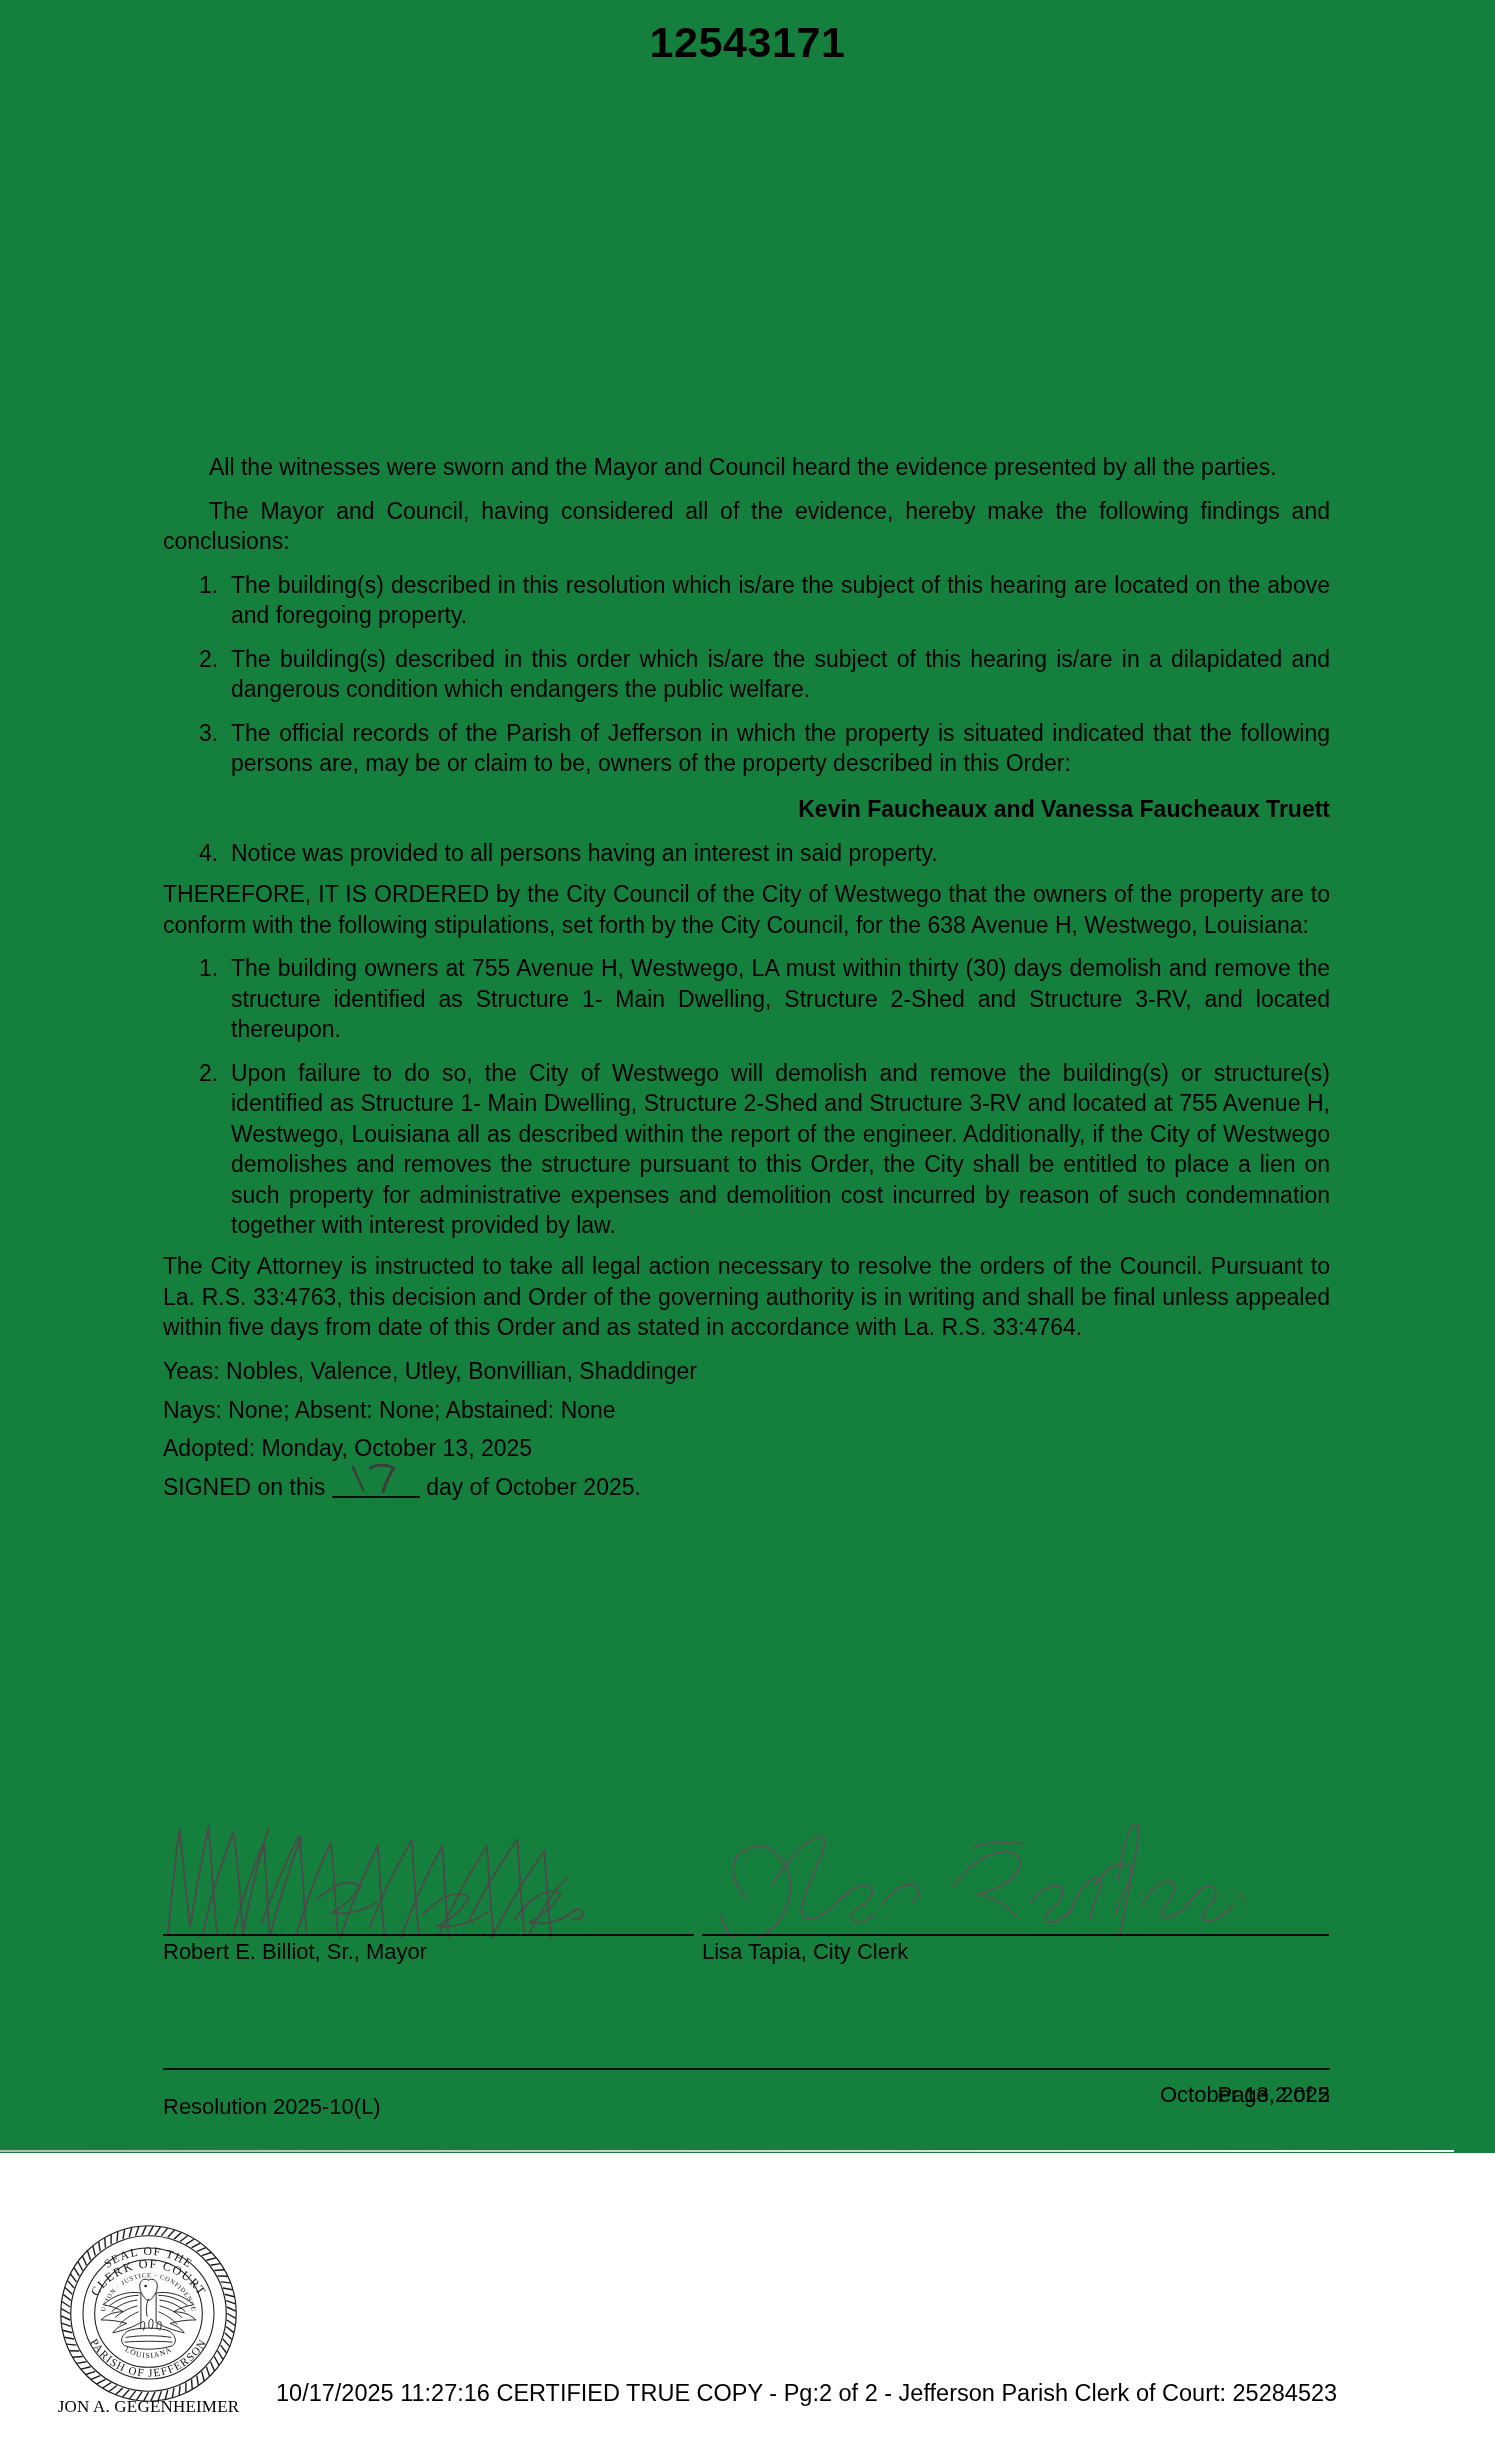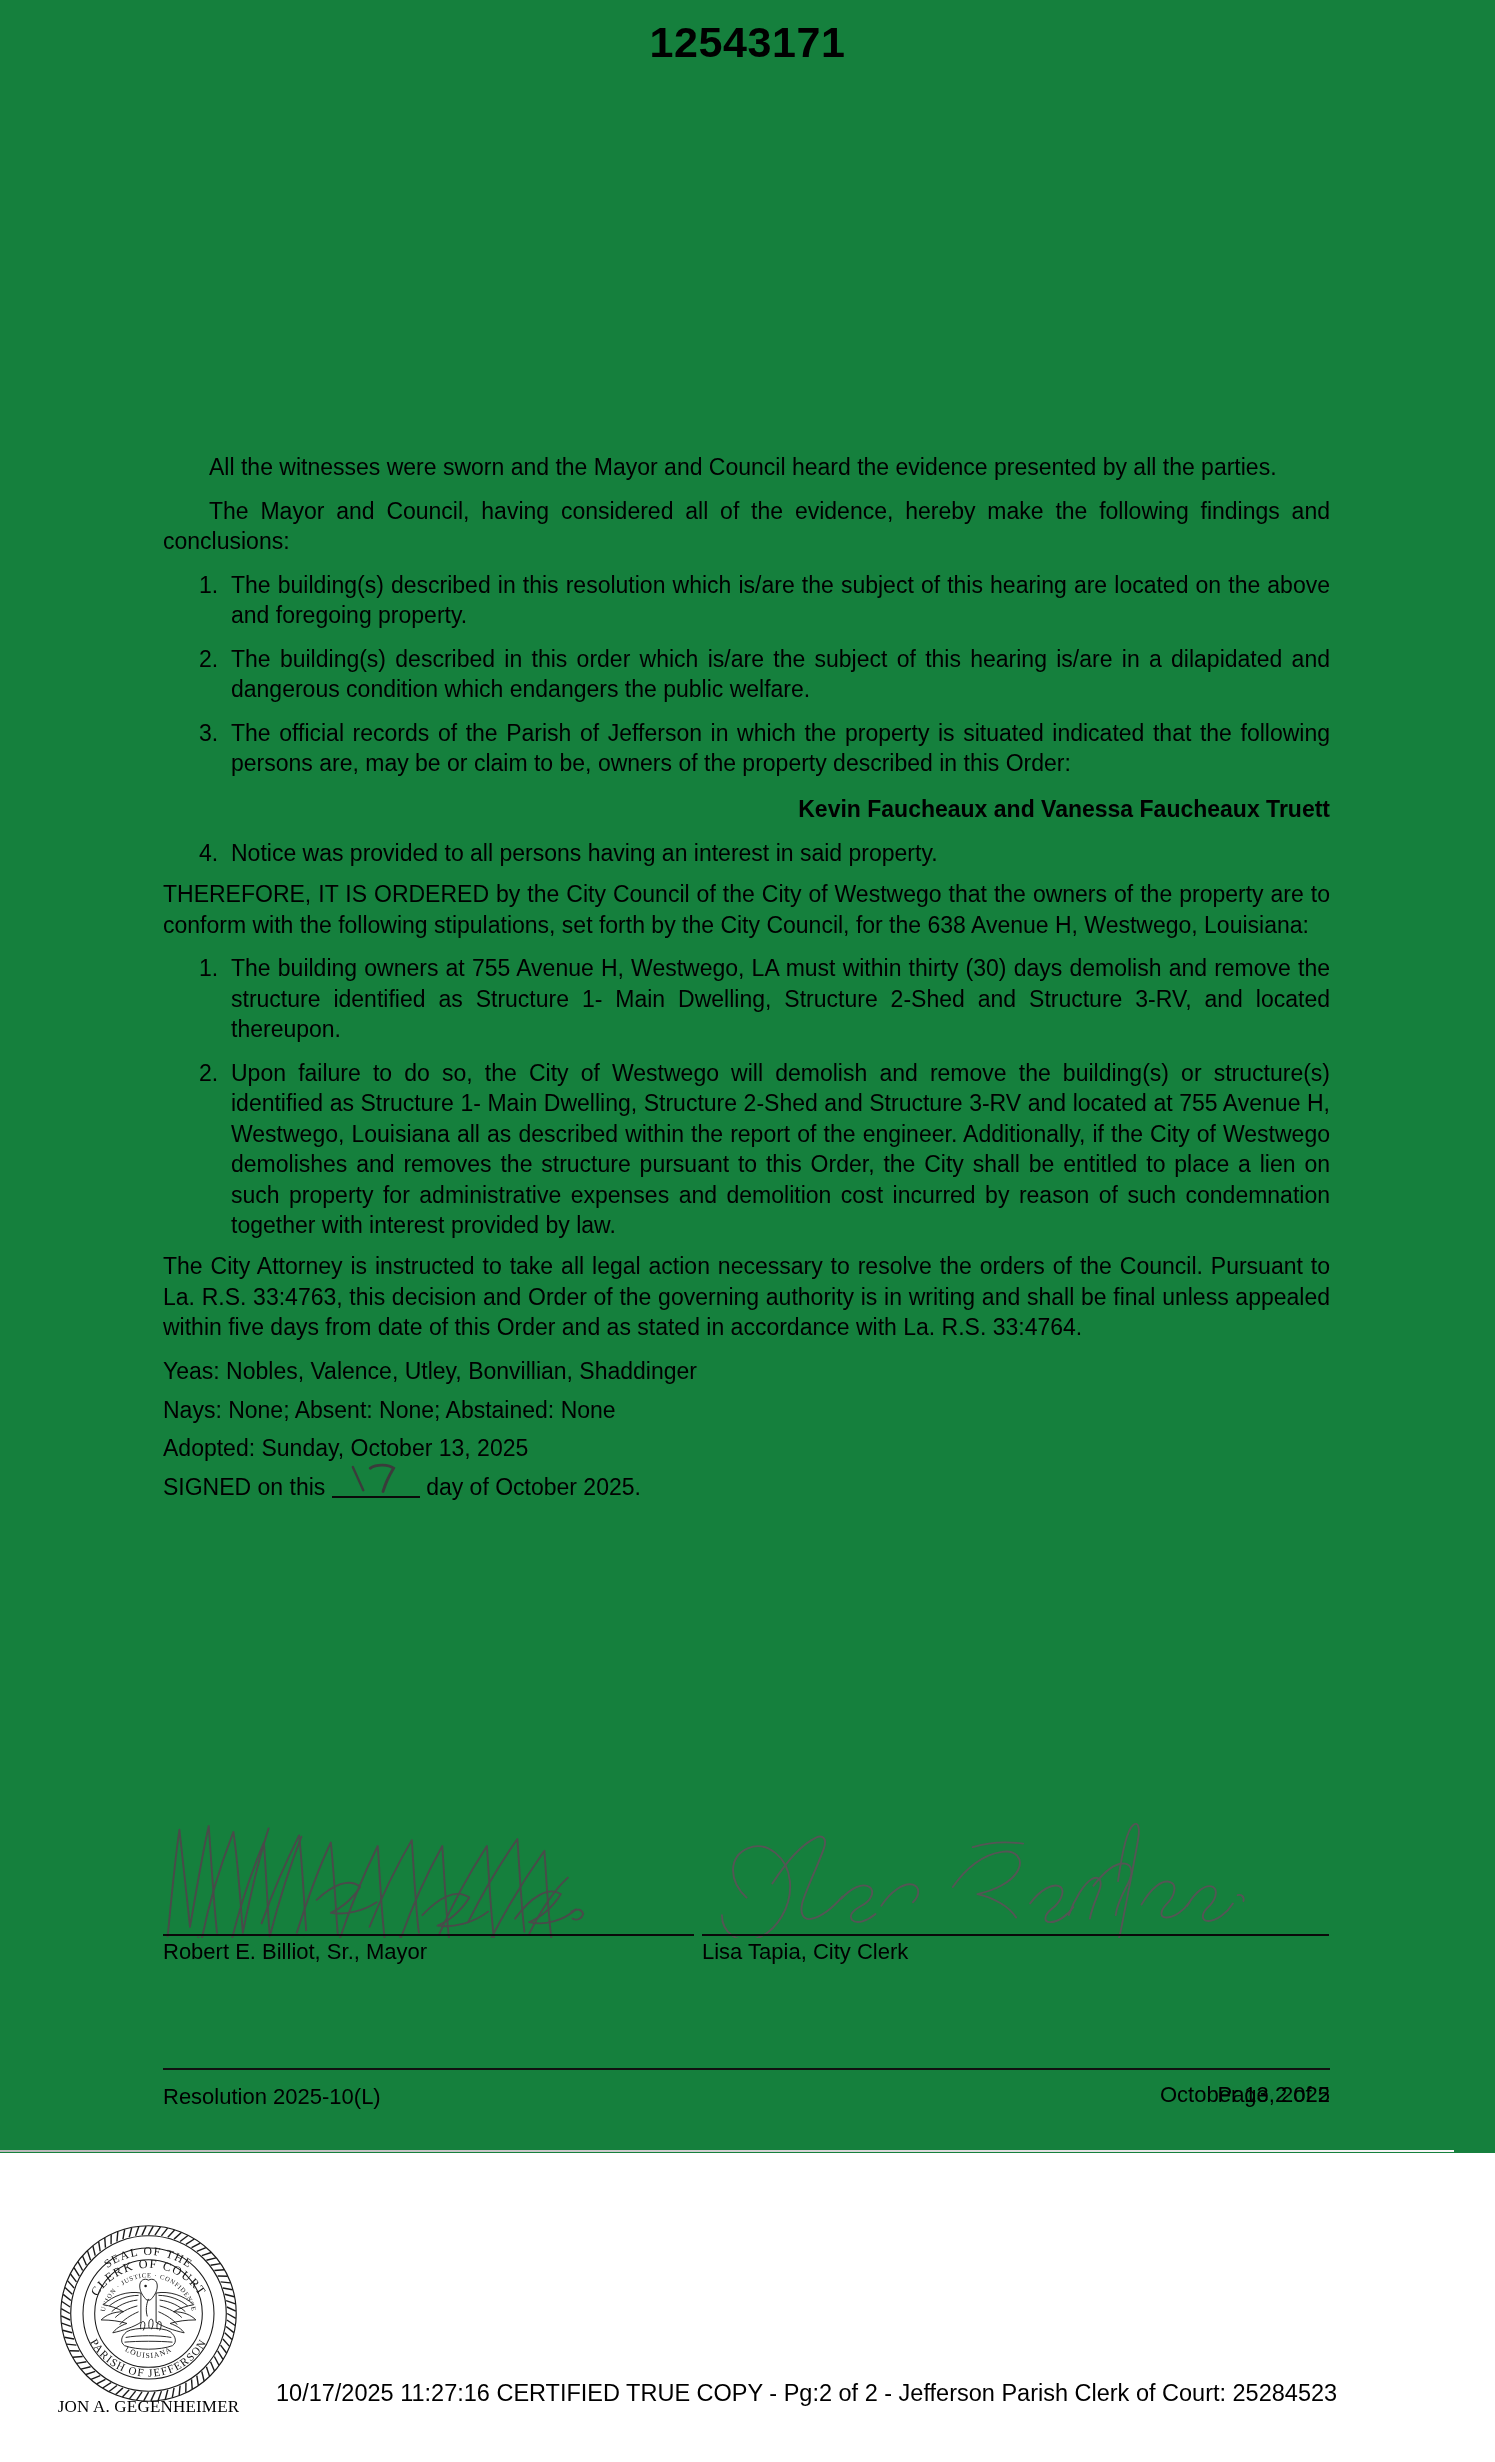--- a/index.html
+++ b/index.html
@@ -167,21 +167,21 @@
     background: #111111;
   }
   #footer {
     position: absolute;
     left: 163px;
     top: 2082px;
     width: 1167px;
     height: 33px;
     font-size: 22px;
   }
-  #footer .f-left { position: absolute; left: 0; top: 2px; }
+  #footer .f-left { position: absolute; left: 0; top: 12px; }
   #footer .f-center { position: absolute; left: 0; top: 0; width: 1167px; text-align: right; }
   #footer .f-right { position: absolute; right: 0; top: 0; }
 
   
   #efile-stamp {
     position: absolute;
     right: 8.2px;
     top: 868px;
     width: 1161px;
     height: 41px;
@@ -283,21 +283,21 @@
     </ol>
 
 
     <p class="para noindent">The City Attorney is instructed to take all legal action necessary to resolve the orders of the Council. Pursuant to La. R.S. 33:4763, this decision and Order of the governing authority is in writing and shall be final unless appealed within five days from date of this Order and as stated in accordance with La. R.S. 33:4764.</p>
 
 
     <p class="para noindent tight">Yeas: Nobles, Valence, Utley, Bonvillian, Shaddinger</p>
 
     <p class="para noindent tight">Nays: None; Absent: None; Abstained: None</p>
 
-    <p class="para noindent tight">Adopted: Sunday, October 13, 2025</p>
+    <p class="para noindent tight">Adopted: Monday, October 13, 2025</p>
 
     <p class="para noindent"><span>SIGNED on this</span><span>&nbsp;</span><span class="date-blank"><span class="rule"></span><span class="hand">
             <svg viewBox="0 0 98 56" width="57" height="33">
               <path d="M10 10 L28 50" stroke="#3b3b3b" stroke-width="4" fill="none" stroke-linecap="round"></path>
               <path d="M40 12 C52 4, 72 6, 80 12 C74 22, 66 38, 62 52" stroke="#3b3b3b" stroke-width="5" fill="none" stroke-linecap="round"></path>
             </svg>
           </span></span><span>&nbsp;</span><span>day of October 2025.</span></p>
 
   </div>
 

